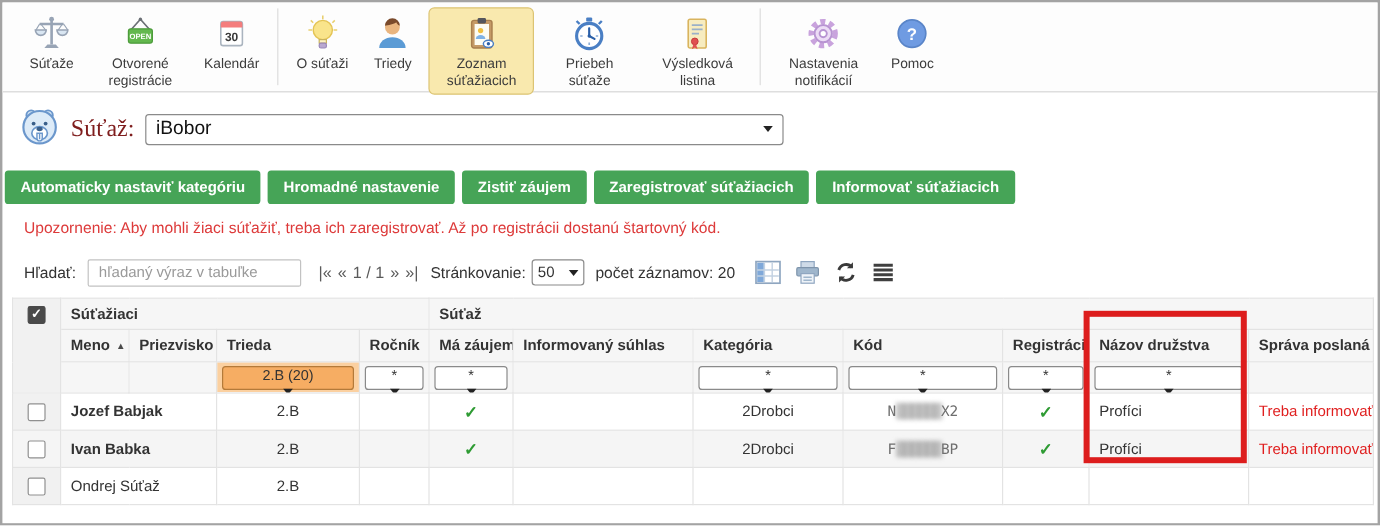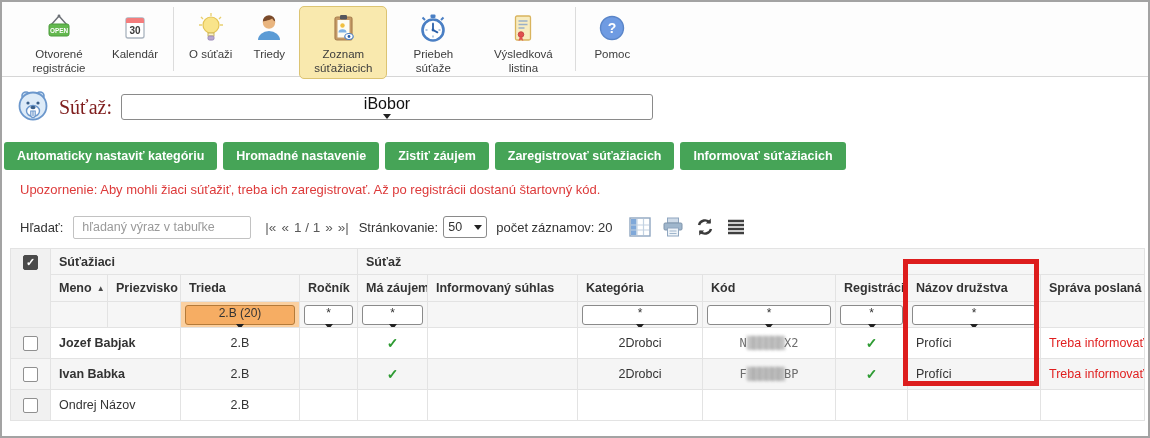--- a/index.html
+++ b/index.html
@@ -22,21 +22,21 @@
   }
   .tb-item.selected { background:#f9e9ae; border:1px solid #dcc473; }
   .tb-label { font-size:11.5px; color:#3c3c3c; text-align:center; line-height:1.18; margin-top:3px; }
   .tb-icon { width:34px; height:34px; display:flex; align-items:center; justify-content:center; }
   .tb-sep { border-left:1px solid #dcdcdc; height:64px; margin:2px 7px 0; }
   
   .comp-row { position:absolute; top:86px; left:14px; display:flex; align-items:center; gap:9px; }
   .comp-label { font-size:20px; color:#7f1d1d;font-family:Liberation Serif, serif; }
   .comp-select {
     width:532px; height:26px; background:#fff; border:1px solid #8a8a8a; border-radius:3px;
-    display:flex; align-items:center; justify-content:space-between; padding:0 8px; cursor:pointer;flex-direction:column;
+    display:flex; align-items:center; justify-content:space-between; padding:0 8px; cursor:pointer;
   }
   .comp-select .val { font-size:16px; color:#111; }
   
   .actions { position:absolute; top:140px; left:2px; display:flex; gap:6px;border-radius:12px; }
   .btn {
     background:#46a457; color:#fff; font-weight:bold; font-size:12.5px;
     font-family:"Liberation Sans",sans-serif;
     border:0; border-radius:3px; padding:7px 13px; cursor:pointer; white-space:nowrap;
   }
   
@@ -103,20 +103,35 @@
     border:5px solid #dd1d1d; z-index:6; pointer-events:none;
   }
 </style>
 </head>
 <body>
 
 <div class="page">
 
   <div class="toolbar">
 
+    <div class="tb-item">
+      <span class="tb-icon">
+        <svg width="32" height="32" viewBox="0 0 32 32">
+          <path d="M16 4v21" stroke="#98a4b5" stroke-width="2.2" fill="none"></path>
+          <path d="M6 8h20" stroke="#98a4b5" stroke-width="2.2" fill="none"></path>
+          <circle cx="16" cy="4" r="2" fill="#98a4b5"></circle>
+          <path d="M2.5 13a4.5 4.5 0 0 0 9 0z" fill="#d9e6f2" stroke="#98a4b5" stroke-width="1.4"></path>
+          <path d="M6 8l-3 5M7 8l4 5" stroke="#98a4b5" stroke-width="1"></path>
+          <path d="M20.5 13a4.5 4.5 0 0 0 9 0z" fill="#d9e6f2" stroke="#98a4b5" stroke-width="1.4"></path>
+          <path d="M25 8l-3.5 5M26 8l3.5 5" stroke="#98a4b5" stroke-width="1"></path>
+          <path d="M10 28h12l-2.5-3h-7z" fill="#98a4b5"></path>
+        </svg>
+      </span>
+      <span class="tb-label">Súťaže</span>
+    </div>
 
     <div class="tb-item">
       <span class="tb-icon">
         <svg width="32" height="32" viewBox="0 0 32 32">
           <path d="M16 4L8 13M16 4l8 9" stroke="#6b6f75" stroke-width="1.4" fill="none"></path>
           <circle cx="16" cy="4" r="1.4" fill="#6b6f75"></circle>
           <rect x="6" y="12" width="20" height="12" rx="2" fill="#63b84e" stroke="#4d9c3c" stroke-width="1"></rect>
           <text x="16" y="20.6" font-size="6.4" font-weight="bold" fill="#fff" text-anchor="middle" font-family="Liberation Sans, sans-serif">OPEN</text>
         </svg>
       </span>
@@ -197,20 +212,30 @@
           <path d="M11.5 9h9M11.5 12.5h9M11.5 16h6" stroke="#9ab0c8" stroke-width="1.4"></path>
           <circle cx="14" cy="22.5" r="2.8" fill="#e05050" stroke="#c23a3a" stroke-width="0.8"></circle>
           <path d="M12.8 25l-1.3 4 2.5-1.5 2.3 1.5-1.2-4z" fill="#e05050"></path>
         </svg>
       </span>
       <span class="tb-label">Výsledková listina</span>
     </div>
 
     <div class="tb-sep"></div>
 
+    <div class="tb-item">
+      <span class="tb-icon">
+        <svg width="32" height="32" viewBox="0 0 32 32">
+          <circle cx="16" cy="16" r="10" fill="none" stroke="#c9a3dd" stroke-width="4.5" stroke-dasharray="4.2 3.2"></circle>
+          <circle cx="16" cy="16" r="7.2" fill="#ecdcf5" stroke="#b894d2" stroke-width="1.6"></circle>
+          <circle cx="16" cy="16" r="3" fill="#fff" stroke="#b894d2" stroke-width="1.6"></circle>
+        </svg>
+      </span>
+      <span class="tb-label">Nastavenia notifikácií</span>
+    </div>
 
     <div class="tb-item">
       <span class="tb-icon">
         <svg width="32" height="32" viewBox="0 0 32 32">
           <circle cx="16" cy="16" r="11.5" fill="#6f9be2" stroke="#5a85c8" stroke-width="1.4"></circle>
           <text x="16" y="21" font-size="14" font-weight="bold" fill="#fff" text-anchor="middle" font-family="Liberation Sans, sans-serif">?</text>
         </svg>
       </span>
       <span class="tb-label">Pomoc</span>
     </div>
@@ -402,21 +427,21 @@
         <td class="cell-c check">✓</td>
         <td class="cell-c"></td>
         <td class="cell-c">2Drobci</td>
         <td class="cell-c kod"><span>F</span><span class="masked">▒▒▒▒▒▒</span><span>BP</span></td>
         <td class="cell-c check">✓</td>
         <td class="cell-l">Profíci</td>
         <td class="cell-l sprava">Treba informovať!</td>
       </tr>
       <tr>
         <td class="cb-col"><span class="cb"></span></td>
-        <td colspan="2" class="cell-l name plain">Ondrej Názov</td>
+        <td colspan="2" class="cell-l name plain">Ondrej Súťaž</td>
         <td class="cell-c">2.B</td>
         <td class="cell-c"></td>
         <td class="cell-c check"></td>
         <td class="cell-c"></td>
         <td class="cell-c"></td>
         <td class="cell-c kod"><span></span><span class="masked"></span><span></span></td>
         <td class="cell-c check"></td>
         <td class="cell-l"></td>
         <td class="cell-l sprava"></td>
       </tr>

